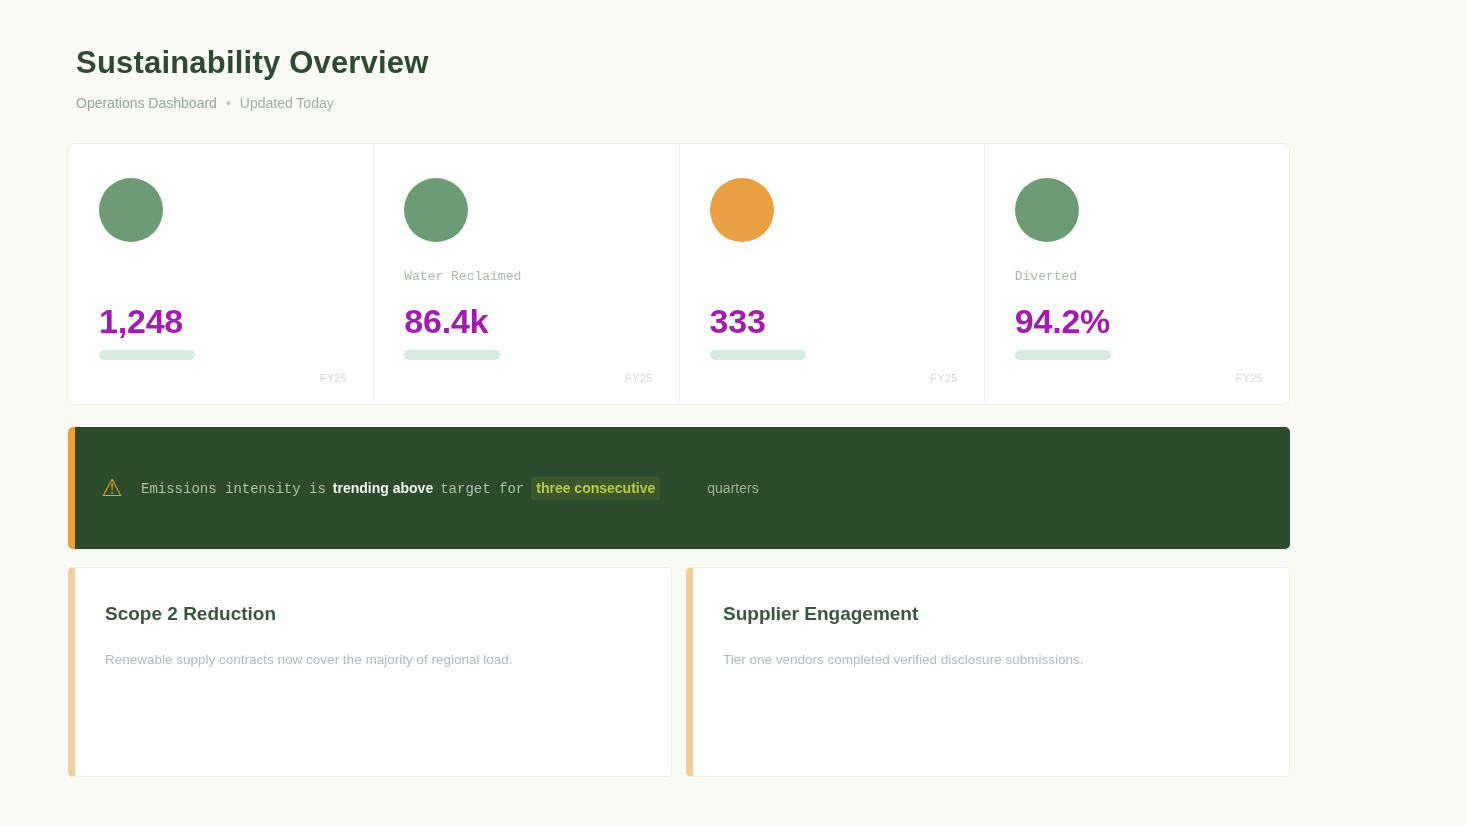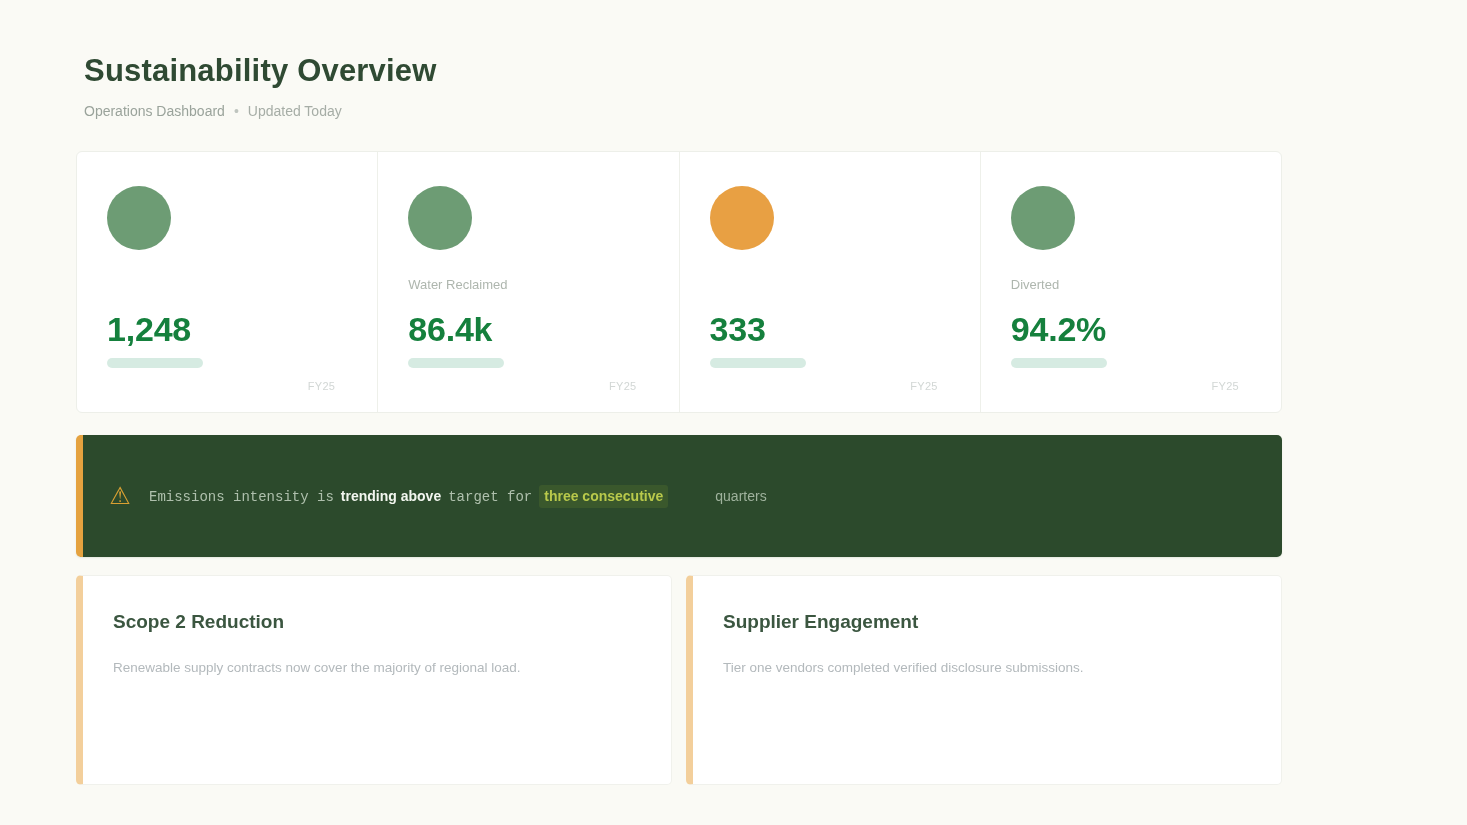--- a/index.html
+++ b/index.html
@@ -13,21 +13,21 @@
   body {
     background: #FAFAF5;
     font-family: "Liberation Sans", sans-serif;
     -webkit-font-smoothing: antialiased;
   }
 
   .page {
     width: 1350px;
     height: 825px;
     position: relative;
-    padding: 12px;
+    padding: 4px;
   }
 
   
   .header {
     padding: 40px 64px 22px 72px;
   }
 
   .page-title {
     font-size: 31px;
     font-weight: bold;
@@ -81,43 +81,44 @@
     margin-bottom: 26px;
   }
   .kpi-dot.amber { background: #E8A043; }
 
   .kpi-label {
     font-size: 13px;
     color: #AEB6AE;
     line-height: 1.35;
     min-height: 34px;
     max-width: 190px;
+    font-family: Liberation Mono, monospace;
   }
 
   .kpi-value {
     font-size: 34px;
     font-weight: bold;
-    color: #15803d;
+    color: #a21caf;
     letter-spacing: -0.2px;
     line-height: 1.05;
     margin-top: 2px;
   }
 
   .kpi-underline {
     width: 96px;
     height: 10px;
     border-radius: 5px;
     background: #CFE8DD;
     margin-top: 10px;
     opacity: .85;
   }
 
   .kpi-foot {
     position: absolute;
-    right: 42px;
+    right: 26px;
     bottom: 20px;
     font-size: 11px;
     color: #D2D7D5;
     letter-spacing: .3px;
   }
 
   
   .banner-wrap {
     margin: 22px 56px 0 64px;
     position: relative;

